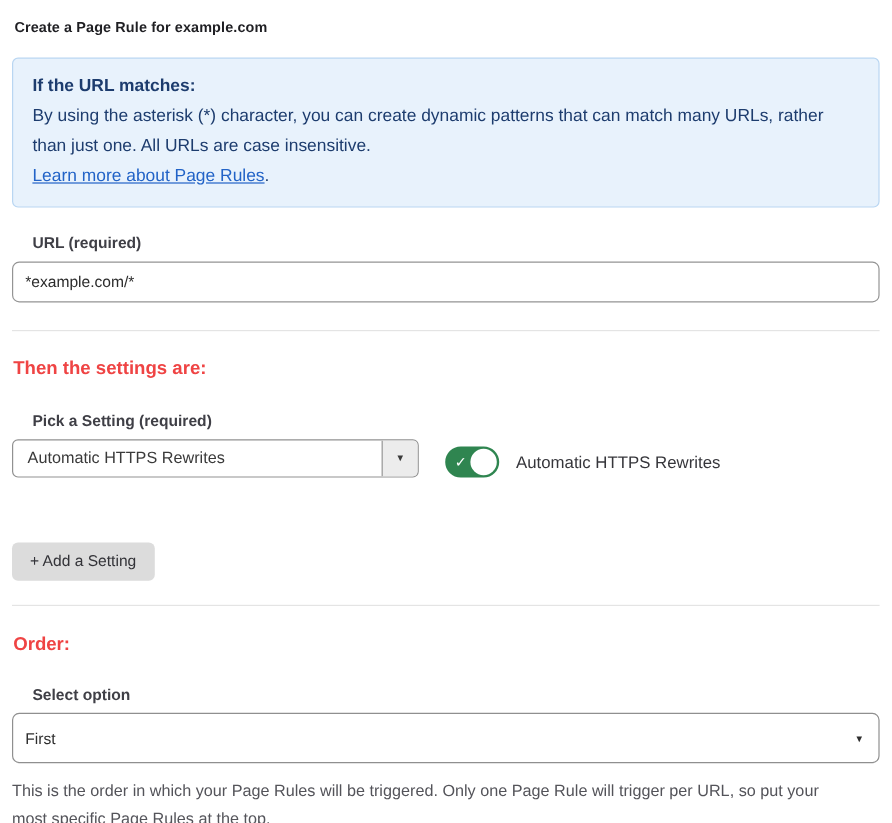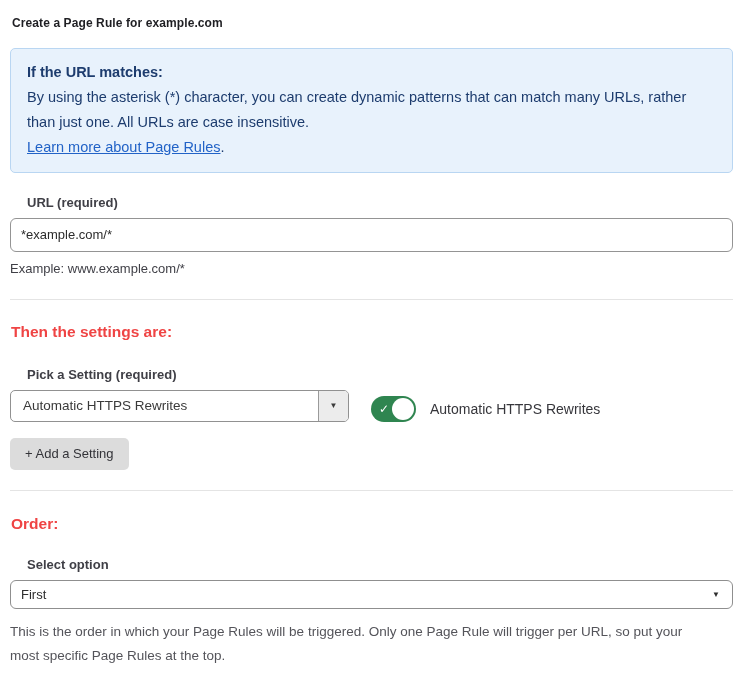--- a/index.html
+++ b/index.html
@@ -154,29 +154,29 @@
     font-size: 13px;
     padding: 8px 14px;
     cursor: pointer;
     line-height: 1.1;
   }
   .btn-gray {
     background: #dcdcdc;
     color: #333338;
   }
   .add-setting-btn {
-    margin-top: 16px;
+    margin-top: 54px;
     padding: 9px 15px;
   }
   .order-select {
     display: flex;
     align-items: center;
     justify-content: space-between;
     width: 100%;
-    height: 29px;
+    height: 42px;
     border: 1px solid #8f8f8f;
     border-radius: 6px;
     background: #fff;
     padding: 0 12px 0 10px;
     cursor: pointer;
   }
   .order-select .select-value {
     font-size: 13px;
     color: #2e2e2e;
   }
@@ -202,21 +202,20 @@
 
   <div class="info-box">
     <div class="info-heading">If the URL matches:</div>
     <div>By using the asterisk (*) character, you can create dynamic patterns that can match many URLs, rather than just one. All URLs are case insensitive.</div>
     <div><a class="info-link">Learn more about Page Rules</a><span>.</span></div>
   </div>
 
   <div class="url-row">
     <div class="field-label">URL (required)</div>
     <input class="text-input" type="text" value="*example.com/*" style="">
-    <div class="helper-text">Example: www.example.com/*</div>
   </div>
 
   <hr class="divider">
 
   <div>
     <h2 class="section-heading">Then the settings are:</h2>
 
     <div class="field-label">Pick a Setting (required)</div>
 
     <div class="setting-row">

